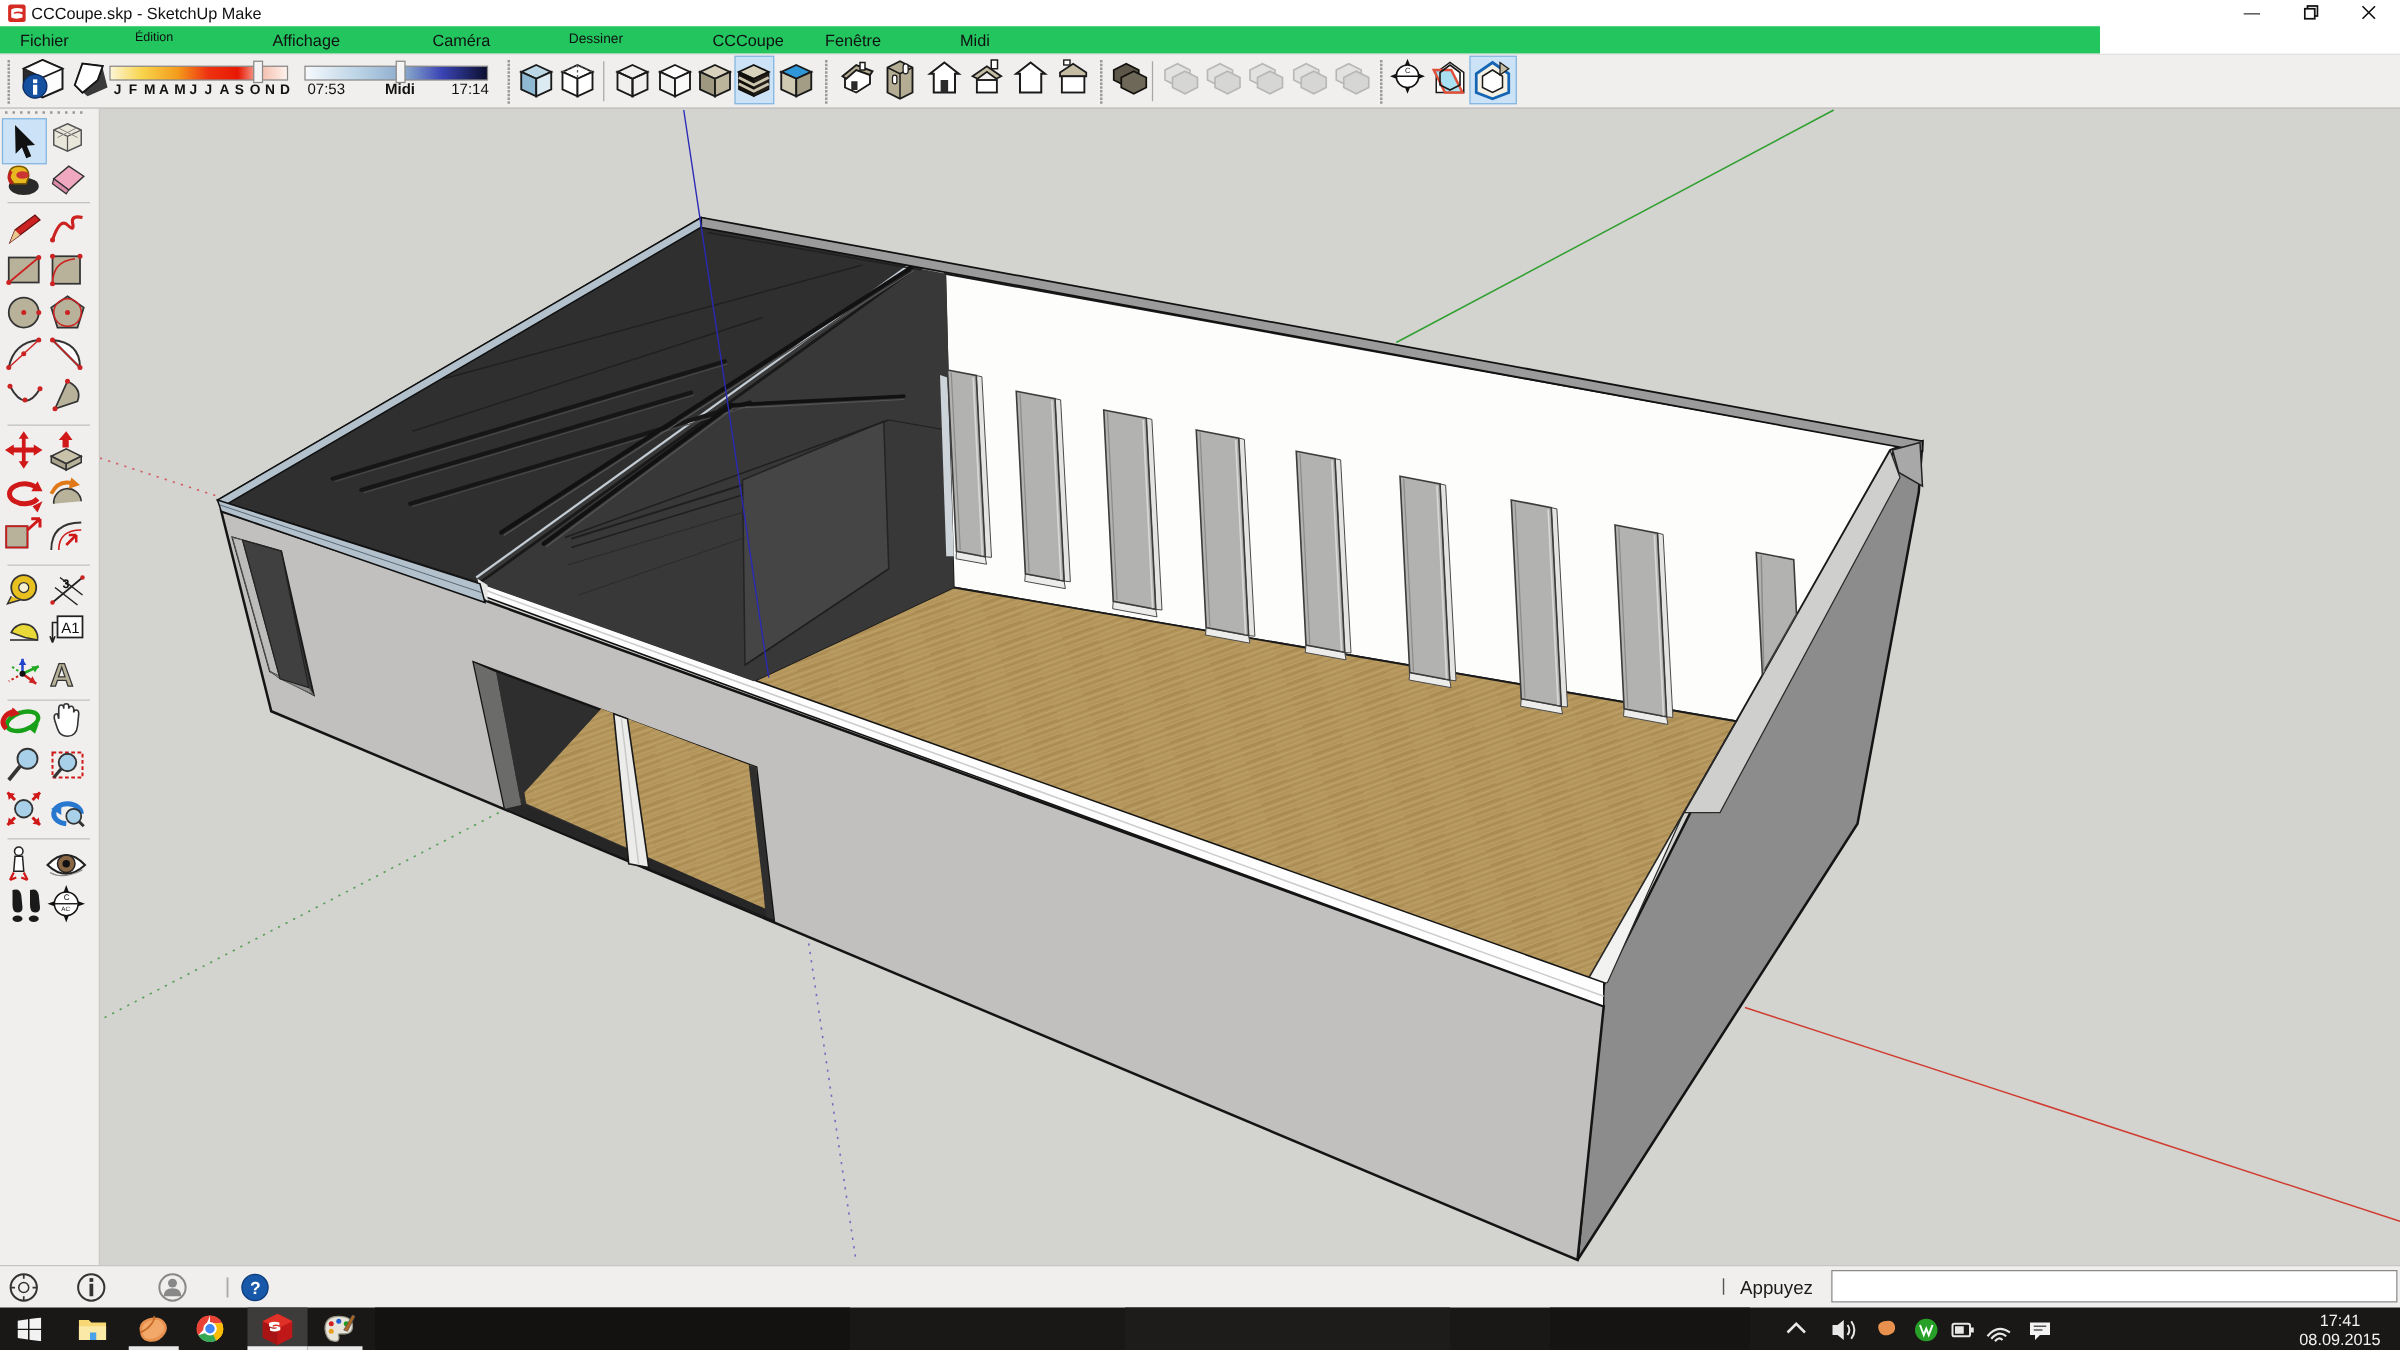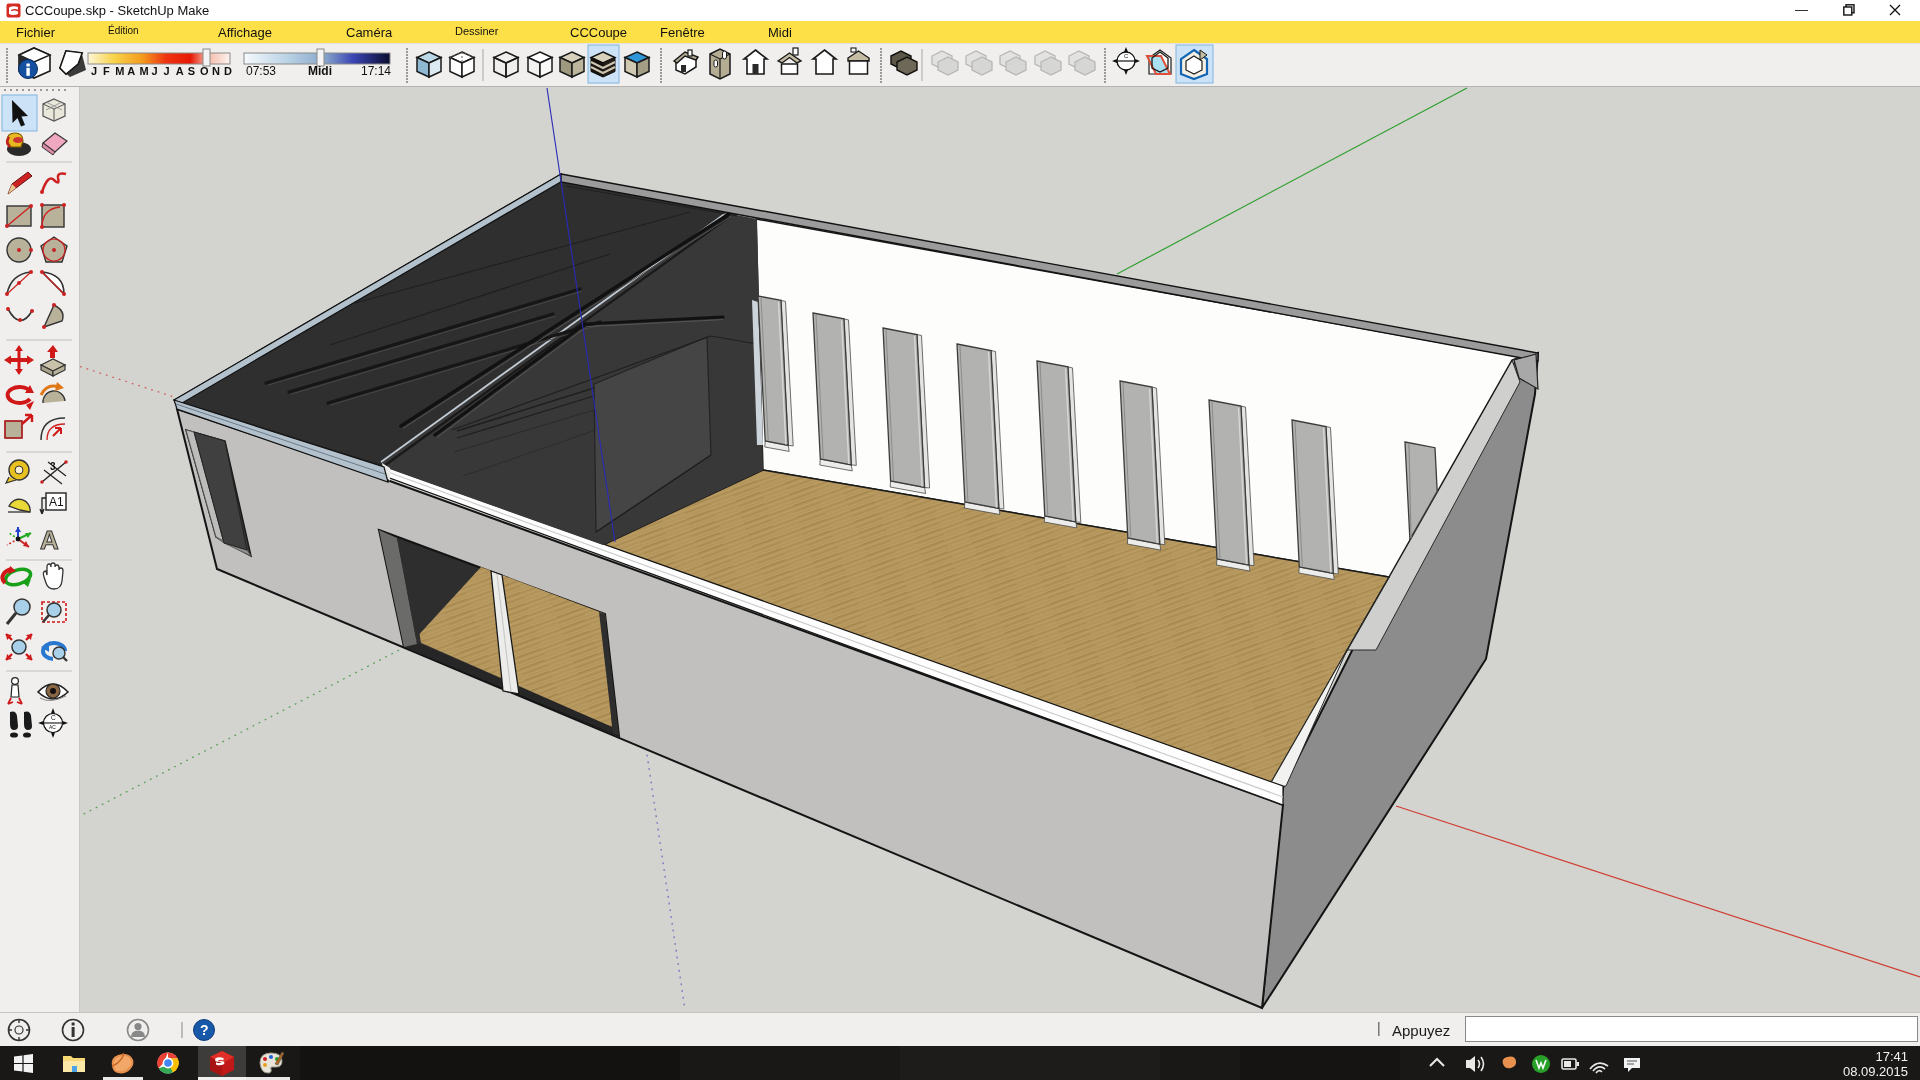--- a/index.html
+++ b/index.html
@@ -14,21 +14,21 @@
  <span class="abs" style="left:25px;top:3px;font-size:13px;color:#111">CCCoupe.skp - SketchUp Make</span>
  <span class="abs" style="left:1795px;top:2px;font-size:13px;color:#111">—</span>
  <svg class="abs" style="left:1843px;top:4px" width="12" height="12" viewBox="0 0 12 12">
    <rect x="3" y="0.8" width="8" height="8" fill="none" stroke="#111" stroke-width="1.4"></rect>
    <rect x="0.8" y="3" width="8" height="8" fill="#fff" stroke="#111" stroke-width="1.4"></rect>
  </svg>
  <svg class="abs" style="left:1889px;top:4px" width="12" height="12" viewBox="0 0 12 12">
    <path d="M1 1 L11 11 M11 1 L1 11" stroke="#111" stroke-width="1.3"></path>
  </svg>
 </div>
-<div class="abs" style="left:0;top:21px;width:1920px;height:22px;background:#fde047">
+<div class="abs" style="left:0;top:21px;width:1680px;height:22px;background:#22c55e">
 <span class="abs" style="left:16px;top:4px;font-size:13px;color:#111">Fichier</span>
 <span class="abs" style="left:108px;top:4px;font-size:10px;color:#111">Édition</span>
 <span class="abs" style="left:218px;top:4px;font-size:13px;color:#111">Affichage</span>
 <span class="abs" style="left:346px;top:4px;font-size:13px;color:#111">Caméra</span>
 <span class="abs" style="left:455px;top:4px;font-size:11px;color:#111">Dessiner</span>
 <span class="abs" style="left:570px;top:4px;font-size:13px;color:#111">CCCoupe</span>
 <span class="abs" style="left:660px;top:4px;font-size:13px;color:#111">Fenêtre</span>
 <span class="abs" style="left:768px;top:4px;font-size:13px;color:#111">Midi</span>
 </div>
 <div class="abs" style="left:0;top:43px;width:1920px;height:44px;background:#f0efed;border-top:1px solid #e3e2e0;border-bottom:1px solid #b4b3b1"></div>
@@ -653,13 +653,13 @@
  <path d="M76,13 Q72,6 79,4 Q87,2 88,8 Q89,13 83,15 Q78,16 76,13 Z" fill="#e8914e"></path>
  <circle cx="113" cy="11" r="9" fill="#28a028"></circle>
  <path d="M108,7 L111,15 L113,10 L115,15 L118,7" fill="none" stroke="#fff" stroke-width="1.6"></path>
  <rect x="134" y="6" width="14" height="10" rx="1.5" fill="none" stroke="#e8e8e8" stroke-width="1.6"></rect>
  <rect x="148.5" y="9" width="2.5" height="4" fill="#e8e8e8"></rect>
  <rect x="136" y="8" width="7" height="6" fill="#e8e8e8"></rect>
  <path d="M162,16 Q170,6 180,13 M165,18 Q171,11 177,16 M168,20 Q171,16 174,19" fill="none" stroke="#e8e8e8" stroke-width="1.7"></path>
  <path d="M196,5 L212,5 L212,15 L204,15 L200,19 L200,15 L196,15 Z" fill="#f2f2f2"></path>
  <path d="M199,8 L209,8 M199,11 L206,11" stroke="#555" stroke-width="1.2"></path>
 </svg>
-<div class="abs" style="left:1836px;top:1049px;width:72px;height:30px;color:#f2f2f2;font-size:13px;text-align:right;line-height:15px">17:41<br>08.09.2015</div>
+<div class="abs" style="left:1836px;top:1049px;width:72px;height:30px;color:#f2f2f2;font-size:13px;text-align:center;line-height:15px">17:41<br>08.09.2015</div>
 </div>
 </body></html>

